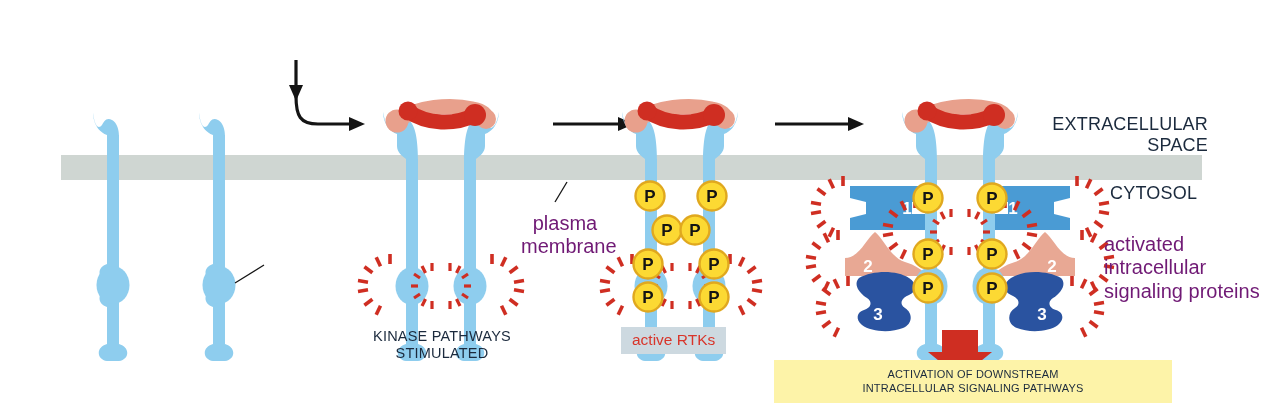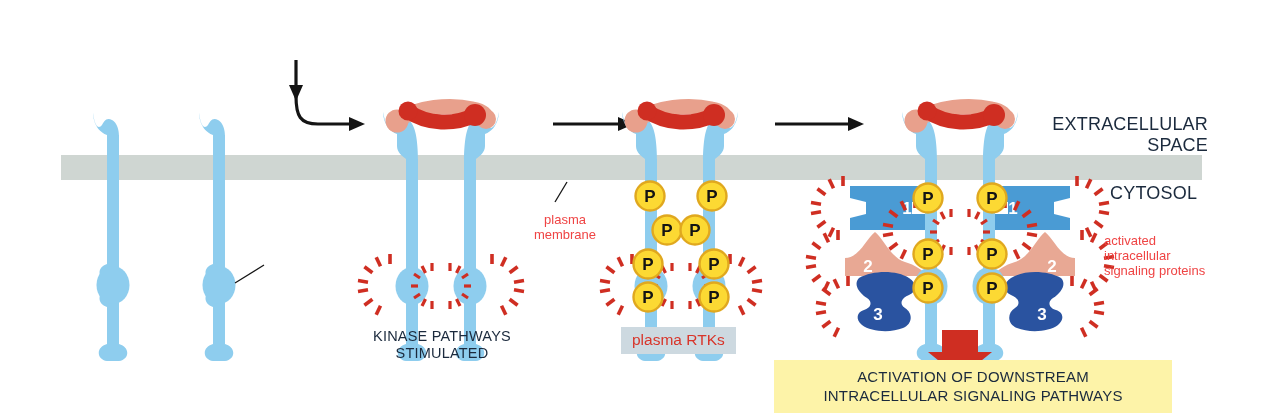--- a/index.html
+++ b/index.html
@@ -7,29 +7,29 @@
     width:1267px;height:414px;position:relative;overflow:hidden;
     font-family:"Liberation Sans","DejaVu Sans",sans-serif;
     color:#1b2a3d;
   }
   #stage{position:absolute;left:0;top:0;width:1267px;height:414px;}
   svg.layer{position:absolute;left:0;top:0;width:1267px;height:414px;overflow:visible;}
   .txt{position:absolute;white-space:pre;line-height:1.17;}
   .t-caption{font-size:15.5px;color:#1b2a3d;}
   .t-caps{font-size:14.5px;color:#1b2a3d;letter-spacing:.2px;}
   .t-side{font-size:18px;color:#1b2a3d;letter-spacing:.2px;}
-  .t-note{font-size:13px;color:#ef4444;}
+  .t-note{font-size:20px;color:#701a75;}
   .boxlabel{
     position:absolute;background:#cdd9e0;color:#1b2a3d;
     font-size:15.5px;padding:4px 11px 5px 11px;white-space:pre;
   }
   .boxlabel.red{color:#d8352a;}
   .yellowbox{
     position:absolute;background:#fdf3a8;color:#1b2a3d;
-    font-size:15px;text-align:center;letter-spacing:.2px;
+    font-size:11px;text-align:center;letter-spacing:.2px;
     padding:7px 14px 8px 14px;line-height:1.28;white-space:pre;
   }
   .ctr{text-align:center;}
   .rt{text-align:right;}
 </style>
 </head>
 <body>
 
 <div id="stage">
 
@@ -349,18 +349,18 @@
   <div class="txt t-side" style="left:1110px;top:183px;">CYTOSOL</div>
 
   <div class="txt t-note" style="left:1104px;top:233px;">activated
 intracellular
 signaling proteins</div>
 
 
   <div class="txt t-caps ctr" style="left:366px;top:328px;width:152px;">KINASE PATHWAYS
 STIMULATED</div>
 
-  <div class="boxlabel red" style="left:621px;top:327px;">plasma RTKs</div>
+  <div class="boxlabel red" style="left:621px;top:327px;">active RTKs</div>
 
   <div class="yellowbox" style="left:774px;top:360px;width:370px;">ACTIVATION OF DOWNSTREAM
 INTRACELLULAR SIGNALING PATHWAYS</div>
 
 </div>
 
 </body></html>

